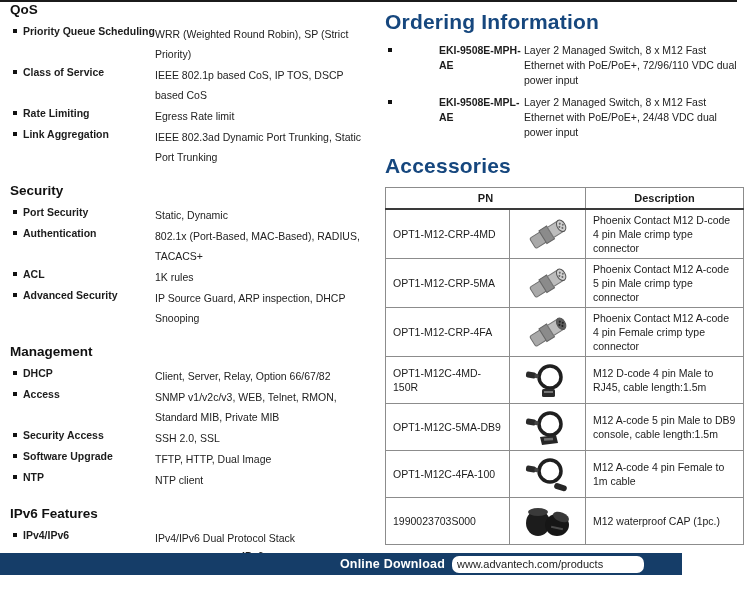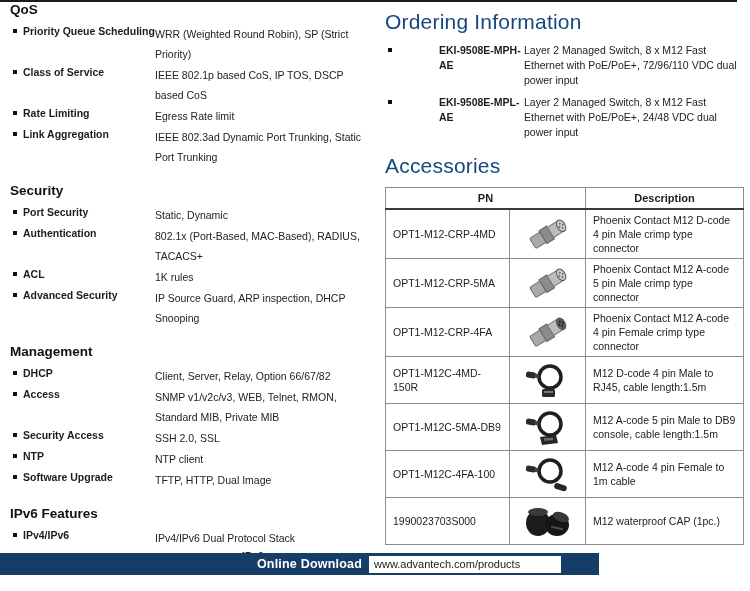--- a/index.html
+++ b/index.html
@@ -16,41 +16,41 @@
   .left-col { position:absolute; left:10px; top:2px; width:364px; }
   .spec-section { margin-bottom:16px; }
   .spec-section h2 { font-size:13.5px; font-weight:bold; color:#111; margin:0 0 7px 0; }
   .spec-item { display:flex; align-items:flex-start; margin-bottom:1px;justify-content:flex-end; }
   .bullet { width:4px; height:4px; background:#111; display:inline-block; margin:5px 6px 0 3px; flex:none; }
   .spec-label { width:132px; flex:none; font-weight:bold; font-size:10.5px; line-height:15px; }
   .spec-value { width:222px; font-size:10.5px; line-height:20px; color:#222; white-space:pre-line; }
 
   
   .right-col { position:absolute; left:385px; top:10px; width:358px; }
-  .blue-h { font-size:21px; font-weight:normal; color:var(--accent); letter-spacing:0.2px; margin:0 0 9px 0; }
+  .blue-h { font-size:21px; font-weight:bold; color:var(--accent); letter-spacing:0.2px; margin:0 0 9px 0; }
   .ordering-list { margin-bottom:14px; }
   .ordering-item { display:flex; align-items:flex-start; margin-bottom:7px; }
   .ordering-pn { width:126px; flex:none; font-weight:bold; font-size:10.5px; line-height:15px;padding-left:41px; }
   .ordering-desc { flex:1; font-size:10.5px; line-height:15px; color:#222; }
 
   
   table.acc { border-collapse:collapse; width:358px; table-layout:fixed; margin-top:2px; }
   table.acc th, table.acc td { border:1px solid #8c8c8c; padding:3px 7px; vertical-align:middle; }
   table.acc th { font-size:11px; font-weight:bold; text-align:center; height:21px;
                  border-bottom:2px solid #3a3a3a; }
   table.acc td { font-size:10.5px; line-height:14px; height:44px; }
   td.cell-icon { text-align:center; padding:2px; }
   col.c-pn { width:124px; } col.c-img { width:76px; } col.c-desc { width:158px; }
 
   
-  .footer-band { position:absolute; left:0; top:553px; width:599px; height:22px;
+  .footer-band { position:absolute; left:0; top:553px; width:682px; height:22px;
                  background:var(--navy); display:flex; align-items:center; justify-content:flex-end; }
   .footer-label { color:#fff; font-weight:bold; font-size:12.5px; margin-right:7px; letter-spacing:0.2px; }
   .footer-url-box { background:#fff; width:192px; height:17px; margin-right:38px;
-                    display:flex; align-items:center; padding-left:5px; }
+                    display:flex; align-items:center; padding-left:5px;border-radius:7px; }
   .footer-url-box span { font-size:11px; color:#222; }
 
   svg { display:block; margin:0 auto; }
 </style>
 </head>
 <body>
 
 <div class="top-rule"></div>
 
 <div class="left-col" id="specs">
@@ -128,28 +128,28 @@
   </div>
 
   <div class="spec-item">
     <span class="bullet"></span>
     <span class="spec-label">Security Access</span>
     <span class="spec-value">SSH 2.0, SSL</span>
   </div>
 
   <div class="spec-item">
     <span class="bullet"></span>
+    <span class="spec-label">Software Upgrade</span>
+    <span class="spec-value">TFTP, HTTP, Dual Image</span>
+  </div>
+
+  <div class="spec-item">
+    <span class="bullet"></span>
     <span class="spec-label">NTP</span>
     <span class="spec-value">NTP client</span>
-  </div>
-
-  <div class="spec-item">
-    <span class="bullet"></span>
-    <span class="spec-label">Software Upgrade</span>
-    <span class="spec-value">TFTP, HTTP, Dual Image</span>
   </div>
 </div>
   </div>
 
   <div class="spec-section">
     <h2>IPv6 Features</h2>
     <div class="spec-list">
   <div class="spec-item">
     <span class="bullet"></span>
     <span class="spec-label">IPv4/IPv6</span>

